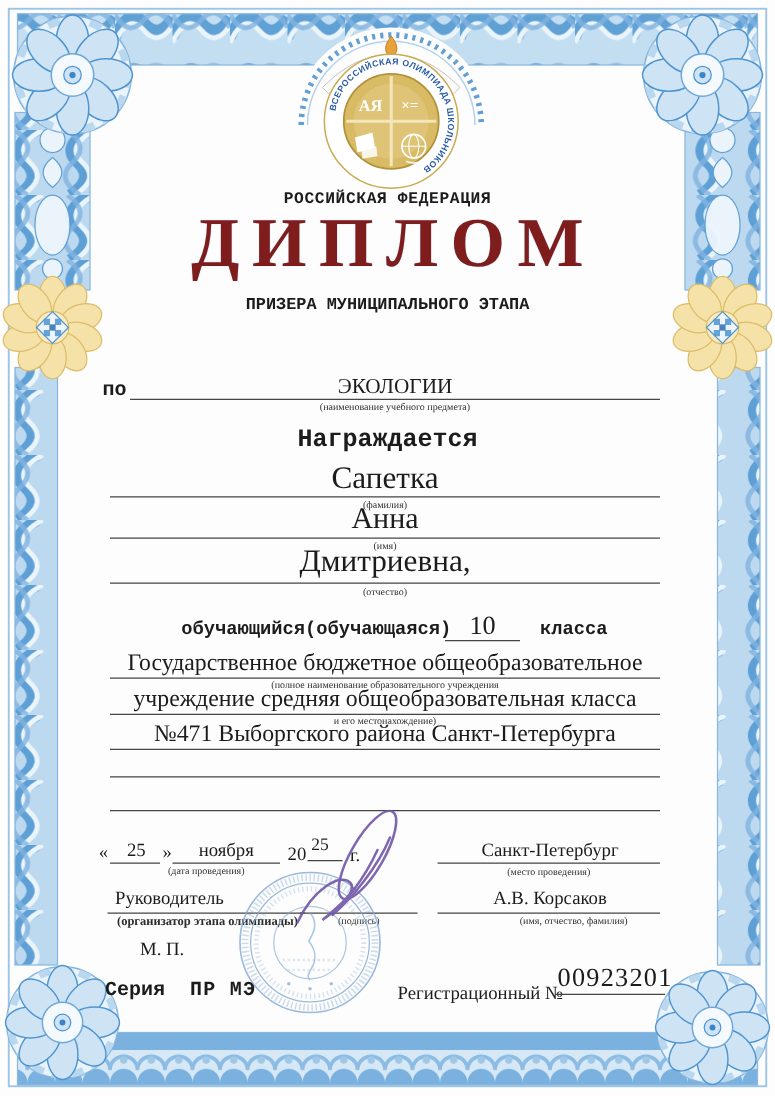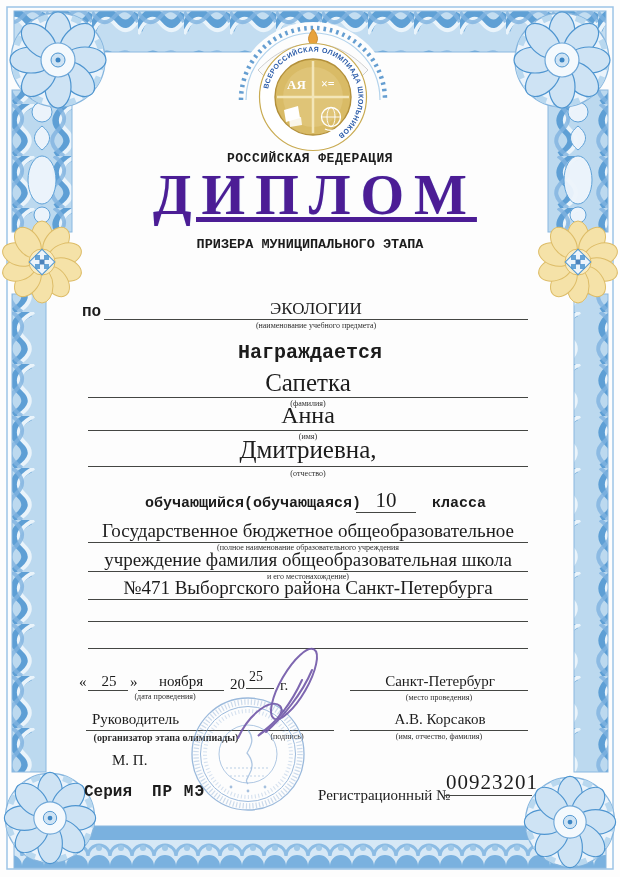--- a/index.html
+++ b/index.html
@@ -5,22 +5,22 @@
   html,body{margin:0;padding:0;background:#ffffff;}
   .page{position:relative;width:620px;height:877px;background:#fdfdfd;overflow:hidden;
         font-family:"Liberation Serif",serif;}
   .layer{position:absolute;left:0;top:0;}
   .t{position:absolute;color:#1c1c1c;white-space:nowrap;font-family:"Liberation Serif",serif;}
   .ctr{text-align:center;}
   .b{font-weight:bold;font-family:Liberation Mono, monospace;}
   .line{position:absolute;height:0;border-top:1.4px solid #444643;}
   .cap{position:absolute;font-size:8px;color:#2d2d2d;text-align:center;white-space:nowrap;
        font-family:"Liberation Serif",serif;}
-  .title{color:#4c1d95;letter-spacing:10px;font-weight:bold;
-         text-shadow:0 0 1px #a9cbe9;text-decoration:underline;}
+  .title{color:#7f1d1d;letter-spacing:10px;font-weight:bold;
+         text-shadow:0 0 1px #a9cbe9;}
   .regnum{letter-spacing:1px;}
   svg{display:block;}
 </style>
 </head>
 <body>
 
 <div class="page">
 
   <svg class="layer" width="620" height="877" viewBox="0 0 620 877">
     <defs>
@@ -197,21 +197,21 @@
   <div class="cap" style="left:88px;top:469px;width:440px;">(отчество)</div>
 
   <div class="t b" style="left:145px;top:495px;font-size:15px;">обучающийся(обучающаяся)</div>
   <div class="t ctr" style="left:356px;top:488px;width:60px;font-size:21px;">10</div>
   <div class="line" style="left:356px;top:512px;width:60px;"></div>
   <div class="t b" style="left:432px;top:495px;font-size:15px;">класса</div>
 
   <div class="t ctr" style="left:88px;top:520px;width:440px;font-size:19px;">Государственное бюджетное общеобразовательное</div>
   <div class="line" style="left:88px;top:542px;width:440px;"></div>
   <div class="cap" style="left:88px;top:543px;width:440px;">(полное наименование образовательного учреждения</div>
-  <div class="t ctr" style="left:88px;top:549px;width:440px;font-size:19px;">учреждение фамилия общеобразовательная школа</div>
+  <div class="t ctr" style="left:88px;top:549px;width:440px;font-size:19px;">учреждение средняя общеобразовательная класса</div>
   <div class="line" style="left:88px;top:571px;width:440px;"></div>
   <div class="cap" style="left:88px;top:572px;width:440px;">и его местонахождение)</div>
   <div class="t ctr" style="left:88px;top:577px;width:440px;font-size:19px;text-align:center;">№471 Выборгского района Санкт-Петербурга</div>
   <div class="line" style="left:88px;top:599px;width:440px;"></div>
   <div class="line" style="left:88px;top:621px;width:440px;"></div>
   <div class="line" style="left:88px;top:648px;width:440px;"></div>
 
   <div class="t" style="left:79px;top:674px;font-size:15px;">«</div>
   <div class="t ctr" style="left:90px;top:673px;width:38px;font-size:15px;">25</div>
   <div class="line" style="left:88px;top:690px;width:40px;"></div>
@@ -230,21 +230,21 @@
 
   <div class="t" style="left:92px;top:711px;font-size:15px;">Руководитель</div>
   <div class="line" style="left:86px;top:730px;width:158px;"></div>
   <div class="cap" style="left:80px;top:732px;width:172px;font-size:10px;font-weight:bold;">(организатор этапа олимпиады)</div>
 
   <div class="line" style="left:240px;top:730px;width:94px;"></div>
   <div class="cap" style="left:240px;top:732px;width:94px;">(подпись)</div>
 
   <div class="t ctr" style="left:352px;top:711px;width:176px;font-size:15px;">А.В. Корсаков</div>
   <div class="line" style="left:350px;top:730px;width:178px;"></div>
-  <div class="cap" style="left:350px;top:732px;width:178px;">(имя, отчество, фамилия)</div>
+  <div class="cap" style="left:370px;top:732px;width:178px;">(имя, отчество, фамилия)</div>
 
   <div class="t" style="left:112px;top:752px;font-size:15px;">М. П.</div>
 
   <div class="t b" style="left:84px;top:783px;font-size:16px;">Серия</div>
   <div class="t b" style="left:152px;top:783px;font-size:16px;letter-spacing:1px;">ПР МЭ</div>
   <div class="t" style="left:318px;top:787px;font-size:15px;">Регистрационный №</div>
   <div class="t ctr regnum" style="left:446px;top:770px;width:86px;font-size:21px;">00923201</div>
   <div class="line" style="left:444px;top:795px;width:88px;"></div>
 
   <svg class="layer" style="left:186px;top:692px;pointer-events:none;" width="124" height="124" viewBox="0 0 124 124">

